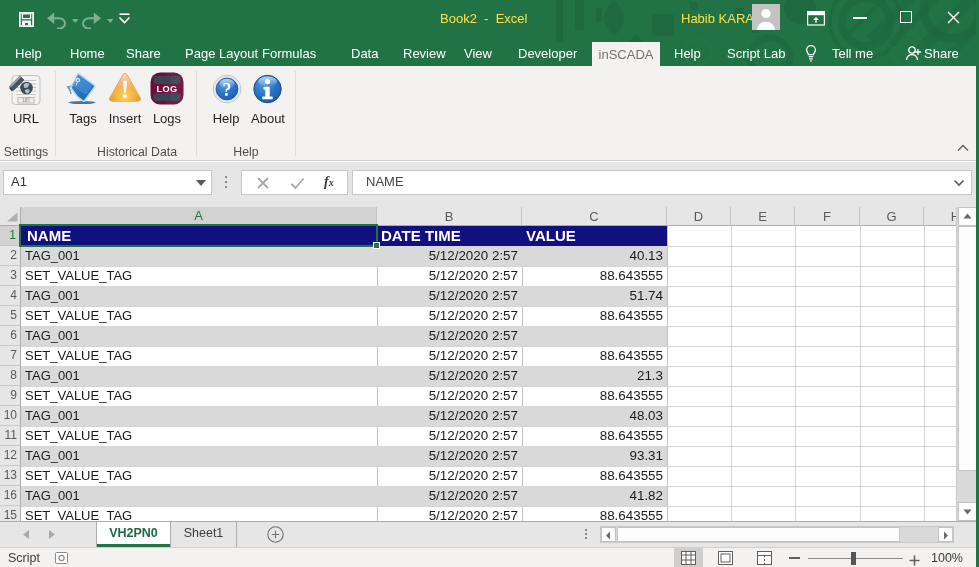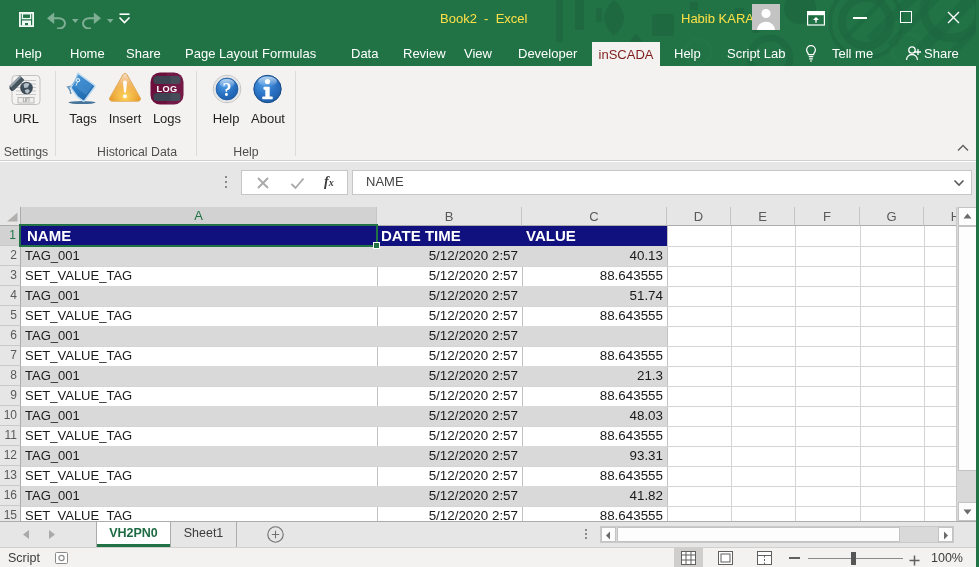--- a/index.html
+++ b/index.html
@@ -6,21 +6,21 @@
   html,body { width:979px; height:567px; overflow:hidden; }
   body { font-family:"Liberation Sans", sans-serif; position:relative; background:#fff; }
   .abs { position:absolute; }
   #app { position:absolute; left:0; top:0; width:979px; height:567px; overflow:hidden; }
 
   
   #green { left:0; top:0; width:979px; height:66px; background:#217346; }
   .ttxt { color:#fde047; font-size:13px; white-space:nowrap; }
   .tabtxt { position:absolute; top:44px; height:20px; line-height:20px; color:#fff; font-size:13px; white-space:nowrap; }
   #activetab { left:592px; top:42px; width:68px; height:24px; background:#f3f2f1; }
-  #activetab span { display:block; text-align:center; line-height:25px; color:#7f1d1d; font-size:13px; }
+  #activetab span { display:block; text-align:center; line-height:25px; color:#737373; font-size:13px; }
 
   
   #ribbon { left:0; top:66px; width:979px; height:95px; background:#f3f2f1; border-bottom:1px solid #d2d0ce; }
   .rlabel { position:absolute; top:45px; font-size:13px; color:#1f1f1f; text-align:center; white-space:nowrap; }
   .glabel { position:absolute; top:79px; font-size:12.3px; color:#4e4e4e; text-align:center; white-space:nowrap; }
   .gsep { position:absolute; top:5px; width:1px; height:85px; background:#dcdada; }
 
   
   #fbar { left:0; top:162px; width:979px; height:45px; background:#e6e6e6; }
   .wbox { position:absolute; top:8px; height:25px; background:#fff; border:1px solid #c8c6c4; }
@@ -249,20 +249,26 @@
     <div class="gsep" style="left:196px"></div>
     <div class="gsep" style="left:295px"></div>
     <div class="glabel" style="left:2px;width:48px">Settings</div>
     <div class="glabel" style="left:96px;width:82px">Historical Data</div>
     <div class="glabel" style="left:222px;width:48px">Help</div>
     <svg class="abs" style="left:956px;top:77px" width="14" height="10" viewBox="0 0 14 10">
       <path d="M2,7.5 L7,2.5 L12,7.5" fill="none" stroke="#5f5f5f" stroke-width="1.4"></path>
     </svg>
   </div>
   <div class="abs" id="fbar">
+    <div class="wbox" style="left:3px;width:209px;">
+      <div class="abs" style="left:7px;top:3px;font-size:13px;color:#333">A1</div>
+      <svg class="abs" style="left:192px;top:9px" width="10" height="6" viewBox="0 0 10 6">
+        <path d="M0,0 L10,0 L5,6 Z" fill="#5a5a5a"></path>
+      </svg>
+    </div>
     <div class="abs" style="left:225px;top:14px;width:2px;height:2px;background:#8a8a8a;box-shadow:0 5px #8a8a8a, 0 10px #8a8a8a"></div>
     <div class="wbox" style="left:241px;width:107px;">
       <svg class="abs" style="left:14px;top:5px" width="14" height="14" viewBox="0 0 14 14">
         <path d="M2,2 L12,12 M12,2 L2,12" stroke="#a8a8a8" stroke-width="1.8"></path>
       </svg>
       <svg class="abs" style="left:48px;top:5px" width="15" height="14" viewBox="0 0 15 14">
         <path d="M1.5,8 L5.5,12 L13.5,2.5" fill="none" stroke="#a8a8a8" stroke-width="1.8"></path>
       </svg>
       <div class="abs" style="left:82px;top:3px;font-size:14px;color:#3b3b3b;font-family:'Liberation Serif';font-style:italic;font-weight:bold">f<span style="font-size:10px">x</span></div>
     </div>

